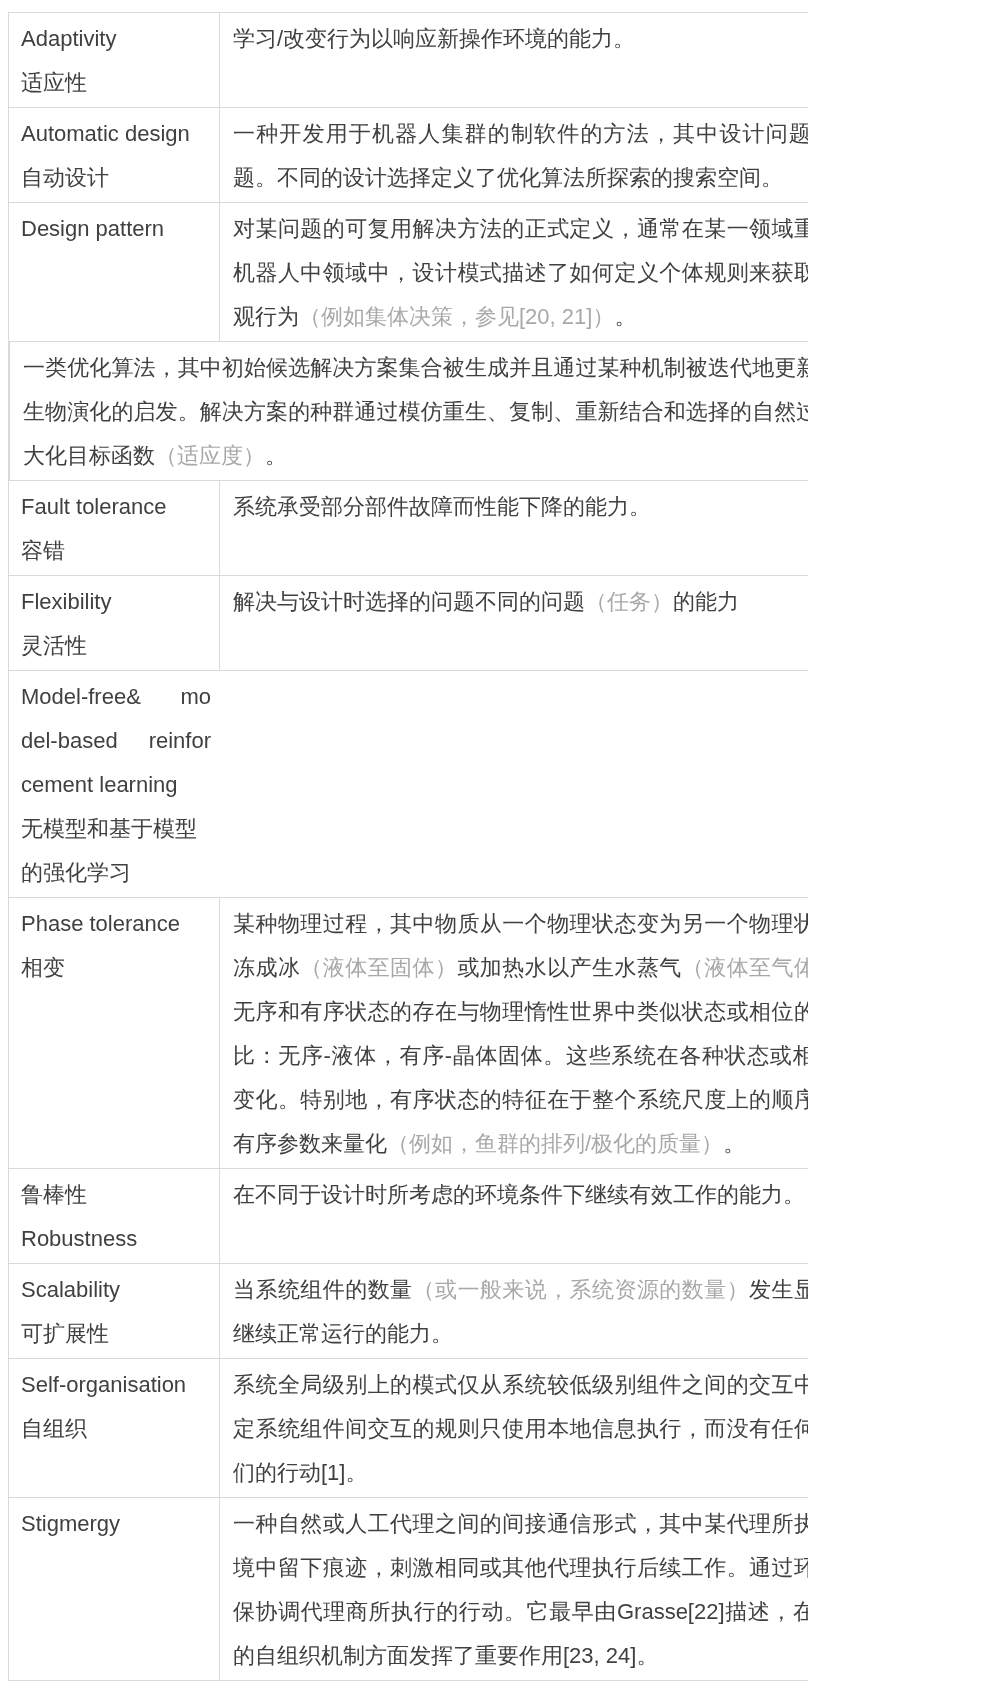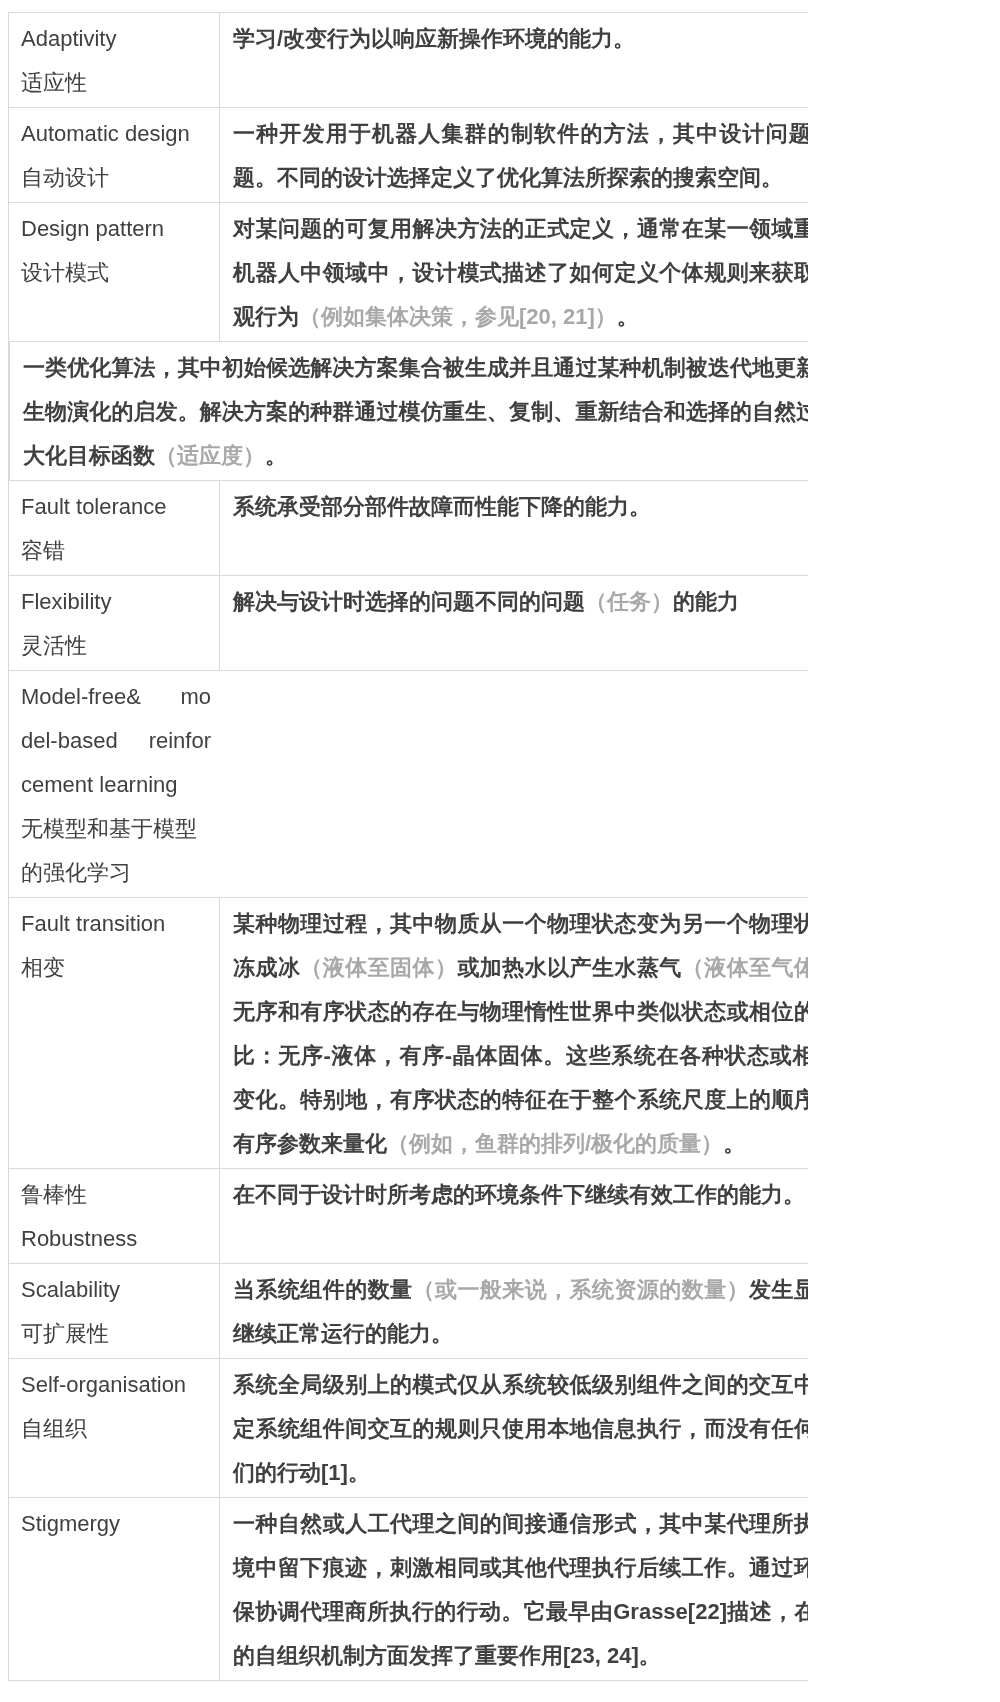--- a/index.html
+++ b/index.html
@@ -47,21 +47,20 @@
     flex:none;
     width:210px;
     padding:4px 8px 2px 12px;
   }
   .cell.def{
     flex:1 1 auto;
     min-width:0;
     border-left:1px solid var(--border);
     padding:4px 16px 2px 13px;
     text-align:justify;
-    font-weight:bold;
   }
   .term-line{
     white-space:normal;
   }
   .term-line.just{
     text-align:justify;
     text-align-last:justify;
   }
   .def-text{
     margin:0;
@@ -89,21 +88,20 @@
           <div class="term-line">Automatic design</div>
           <div class="term-line">自动设计</div>
         </div>
         <div class="cell def">
           <p class="def-text"><span class="normal">一种开发用于机器人集群的制软件的方法，其中设计问题被转化为优化问题。不同的设计选择定义了优化算法所探索的搜索空间。</span></p>
         </div>
       </div>
       <div class="row">
         <div class="cell term">
           <div class="term-line">Design pattern</div>
-          <div class="term-line">设计模式</div>
         </div>
         <div class="cell def">
           <p class="def-text"><span class="normal">对某问题的可复用解决方法的正式定义，通常在某一领域重复出现。在集群机器人中领域中，设计模式描述了如何定义个体规则来获取期望的自组织宏观行为</span><span class="muted">（例如集体决策，参见[20, 21]）</span><span class="normal">。</span></p>
         </div>
       </div>
       <div class="row">
         <div class="cell def">
           <p class="def-text"><span class="normal">一类优化算法，其中初始候选解决方案集合被生成并且通过某种机制被迭代地更新，该机制受到了生物演化的启发。解决方案的种群通过模仿重生、复制、重新结合和选择的自然过程逐渐演化来最大化目标函数</span><span class="muted">（适应度）</span><span class="normal">。</span></p>
         </div>
       </div>
@@ -129,21 +127,21 @@
         <div class="cell term">
           <div class="term-line just">Model-free&amp; mo</div>
           <div class="term-line just">del-based reinfor</div>
           <div class="term-line">cement learning</div>
           <div class="term-line">无模型和基于模型</div>
           <div class="term-line">的强化学习</div>
         </div>
       </div>
       <div class="row">
         <div class="cell term">
-          <div class="term-line">Fault transition</div>
+          <div class="term-line">Phase tolerance</div>
           <div class="term-line">相变</div>
         </div>
         <div class="cell def">
           <p class="def-text"><span class="normal">某种物理过程，其中物质从一个物理状态变为另一个物理状态，例如将水冷冻成冰</span><span class="muted">（液体至固体）</span><span class="normal">或加热水以产生水蒸气</span><span class="muted">（液体至气体）</span><span class="normal">。生物系统中无序和有序状态的存在与物理惰性世界中类似状态或相位的存在有正式的类比：无序-液体，有序-晶体固体。这些系统在各种状态或相位之间存在相位变化。特别地，有序状态的特征在于整个系统尺度上的顺序概念可以用一个有序参数来量化</span><span class="muted">（例如，鱼群的排列/极化的质量）</span><span class="normal">。</span></p>
         </div>
       </div>
       <div class="row">
         <div class="cell term">
           <div class="term-line">鲁棒性</div>
           <div class="term-line">Robustness</div>

